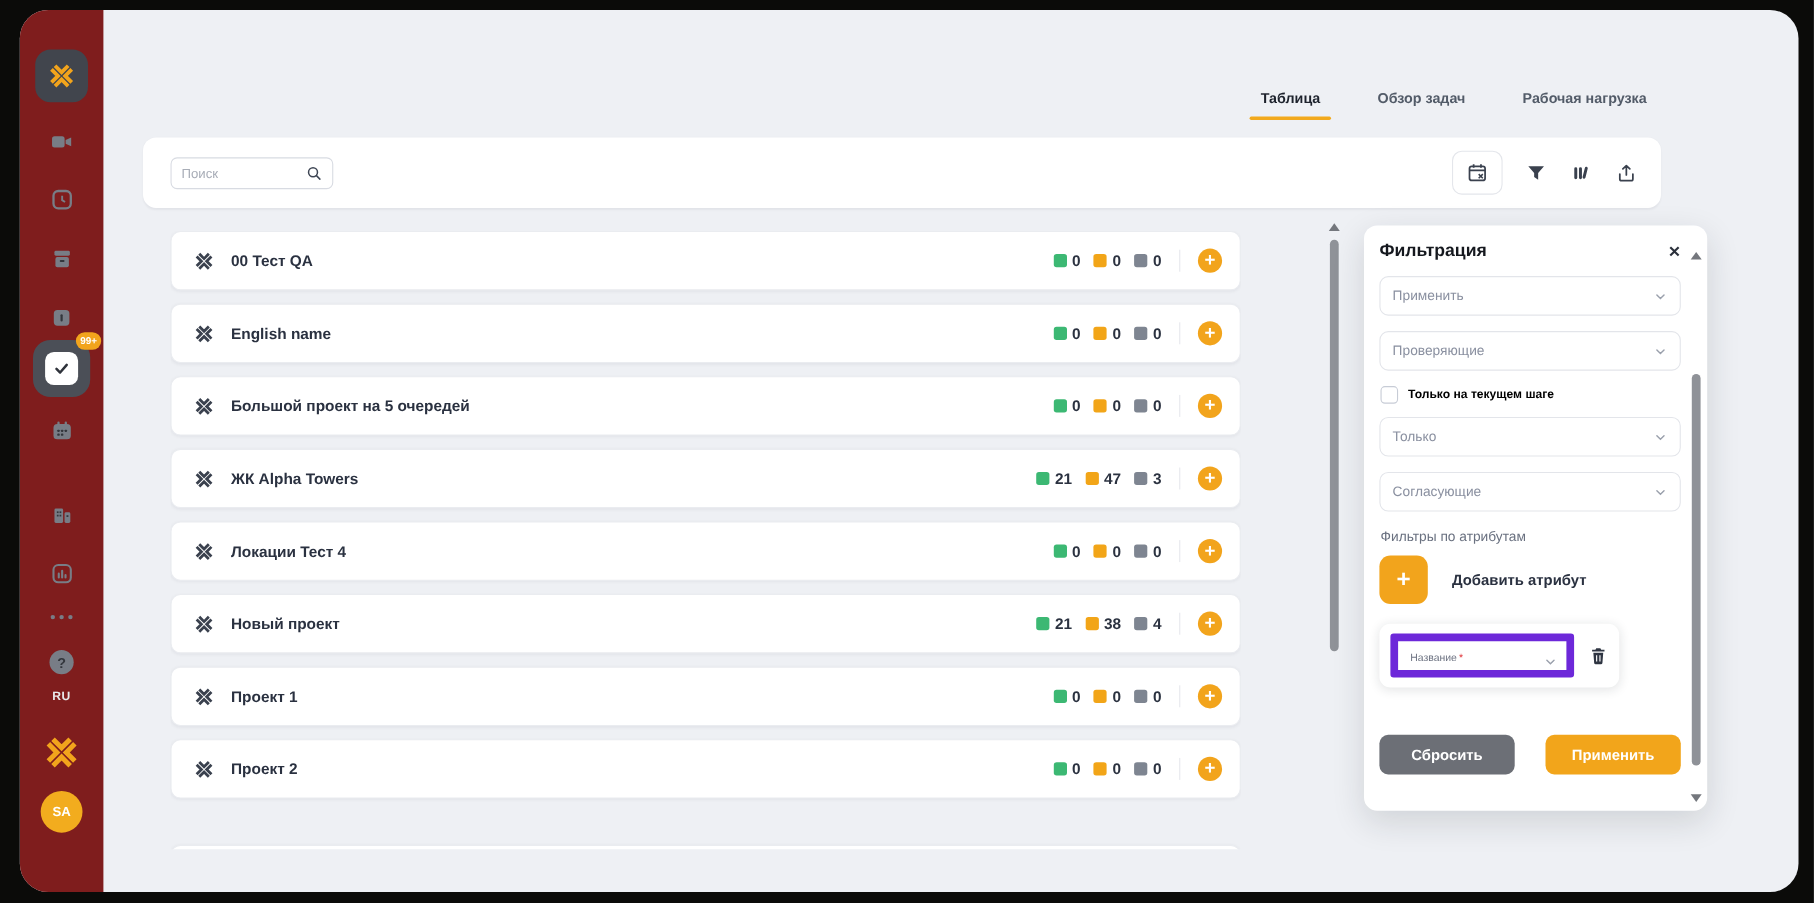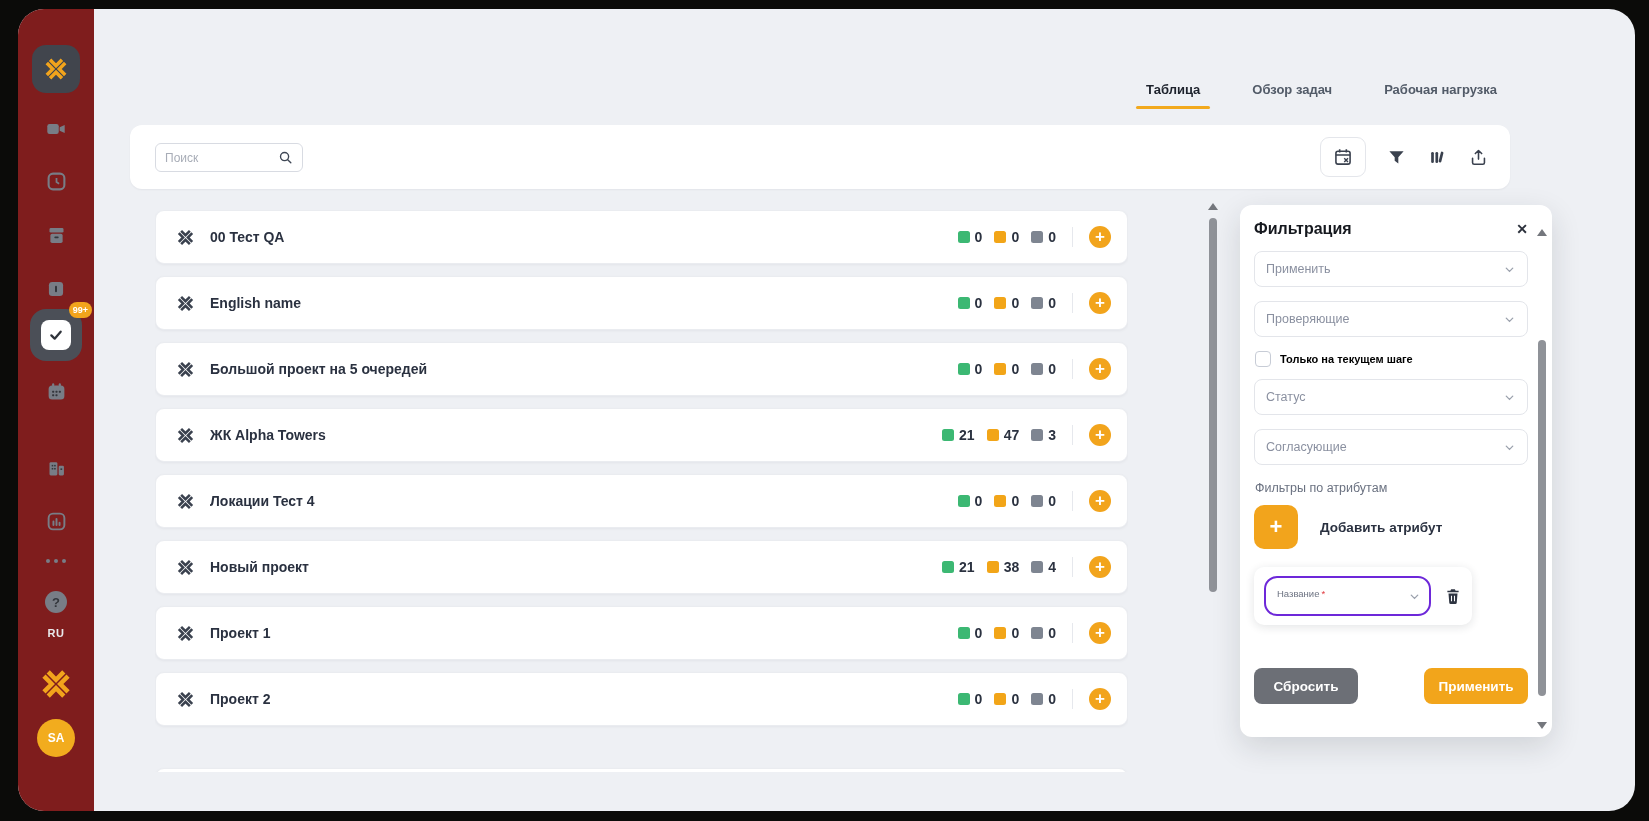--- a/index.html
+++ b/index.html
@@ -85,27 +85,27 @@
   .chev { color:#9AA0AC; flex:0 0 auto; }
   .chkrow { display:flex; align-items:center; gap:9px; margin:0 0 12px 1px; cursor:pointer; }
   .chkbox { width:16px; height:16px; border:1.5px solid #C7CCD6; border-radius:4px; background:#fff; }
   .chklabel { font-size:11px; font-weight:bold; color:#000000; }
   .attr-section-label { font-size:12.5px; color:#6A7180; margin:16px 0 10px 1px; }
   .add-row { display:flex; align-items:center; gap:22px; margin-bottom:18px; }
   .add-btn { width:44px; height:44px; border:none; border-radius:10px; background:#F2A41C; color:#fff; font-size:22px; font-weight:bold; cursor:pointer; line-height:1; }
   .add-label { font-size:13.5px; font-weight:600; color:#2A3140; }
   .attr-card { width:218px; background:#fff; border-radius:10px; box-shadow:0 2px 10px rgba(25,32,45,.12);
     display:flex; align-items:center; padding:9px 10px; }
-  .attr-select { flex:1; height:40px; border:2px solid #6d28d9; border-radius:13px; position:relative; padding:5px 26px 0 11px; cursor:pointer; }
+  .attr-select { flex:1; height:40px; border:7px solid #6d28d9; border-radius:3px; position:relative; padding:5px 26px 0 11px; cursor:pointer; }
   .float-label { font-size:9.5px; color:#6D7382; }
   .req { color:#E0393E; margin-left:2px; }
   .attr-select .chev { position:absolute; right:8px; top:12px; }
   .trash { background:none; border:none; color:#2F3542; margin-left:13px; cursor:pointer; display:flex; }
   .panel-footer { position:absolute; left:14px; right:24px; bottom:33px; display:flex; justify-content:space-between; }
-  .btn { height:36px; width:104px; border:none; border-radius:8px; color:#fff; font-size:13.5px; font-weight:bold; cursor:pointer; font-family:"Liberation Sans",sans-serif; }
+  .btn { height:36px; width:123px; border:none; border-radius:8px; color:#fff; font-size:13.5px; font-weight:bold; cursor:pointer; font-family:"Liberation Sans",sans-serif; }
   .btn-reset { background:#6C6F76; }
   .btn-apply { background:#F2A51B; }
 
   
   .scroll-b { position:absolute; right:6px; top:24px; bottom:8px; width:8px; }
   .thumb-b { width:8px; height:356px; background:#8F9298; border-radius:5px; margin-top:104px; }
   .scroll-b .tri-down { position:absolute; bottom:0; }
 </style>
 </head>
 <body>
@@ -472,21 +472,21 @@
           <path d="M6 9.5 l6 6 6-6"></path>
         </svg>
     </div>
 
     <div class="chkrow">
       <span class="chkbox"></span>
       <span class="chklabel">Только на текущем шаге</span>
     </div>
 
     <div class="select">
-      <span class="select-label">Статус</span>
+      <span class="select-label">Только</span>
       <svg class="chev" width="13" height="13" viewBox="0 0 24 24" fill="none" stroke="currentColor" stroke-width="2.4" stroke-linecap="round">
           <path d="M6 9.5 l6 6 6-6"></path>
         </svg>
     </div>
 
     <div class="select">
       <span class="select-label">Согласующие</span>
       <svg class="chev" width="13" height="13" viewBox="0 0 24 24" fill="none" stroke="currentColor" stroke-width="2.4" stroke-linecap="round">
           <path d="M6 9.5 l6 6 6-6"></path>
         </svg>

